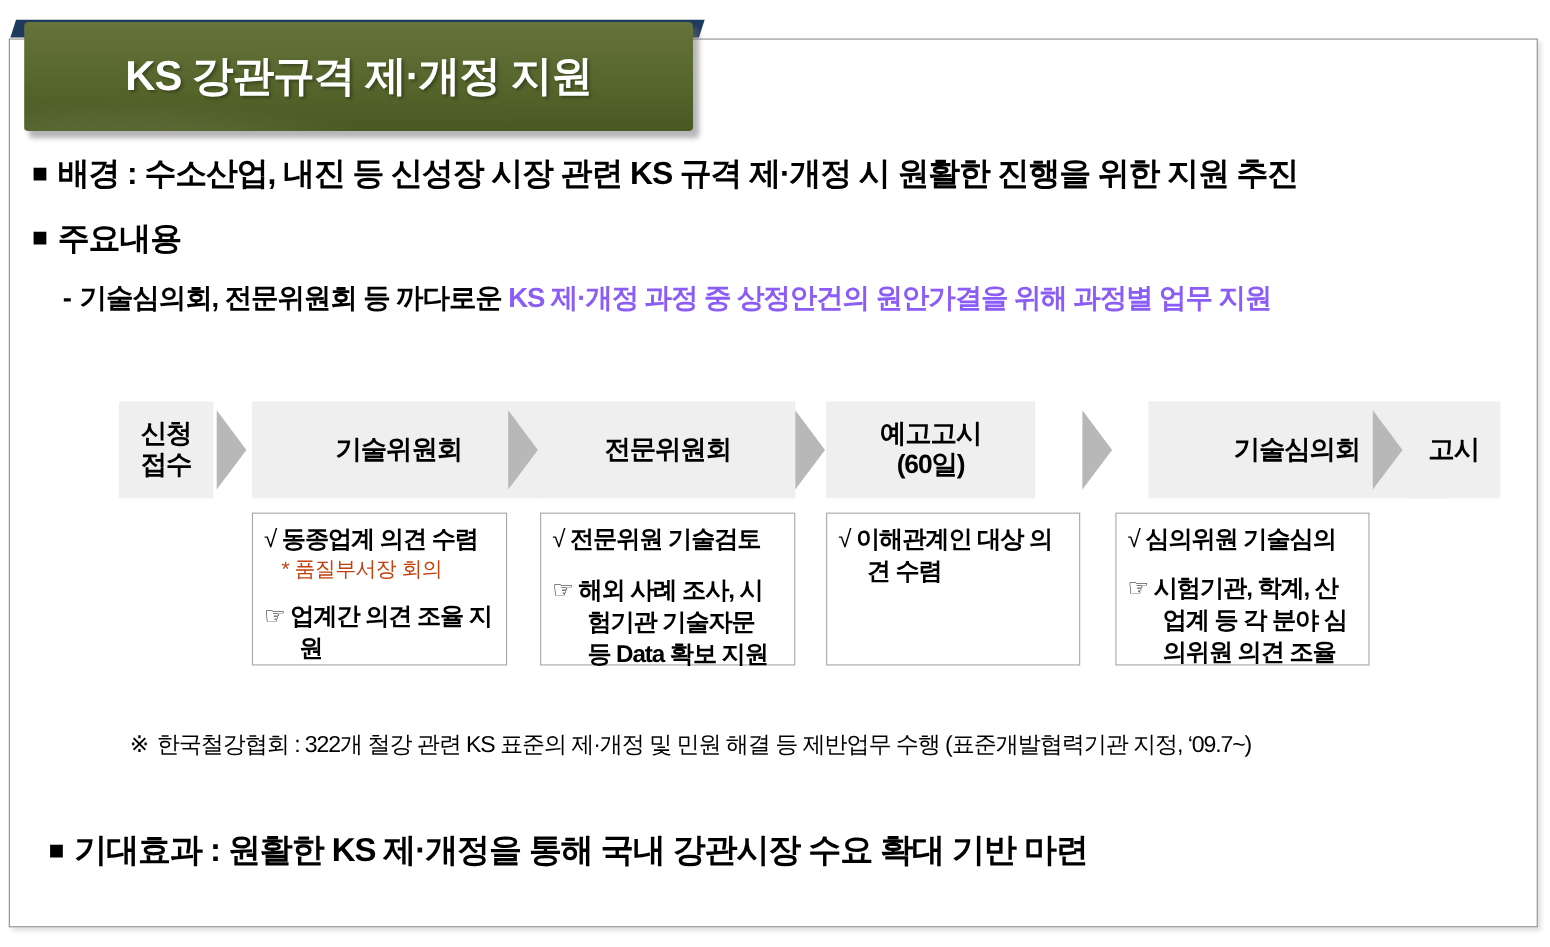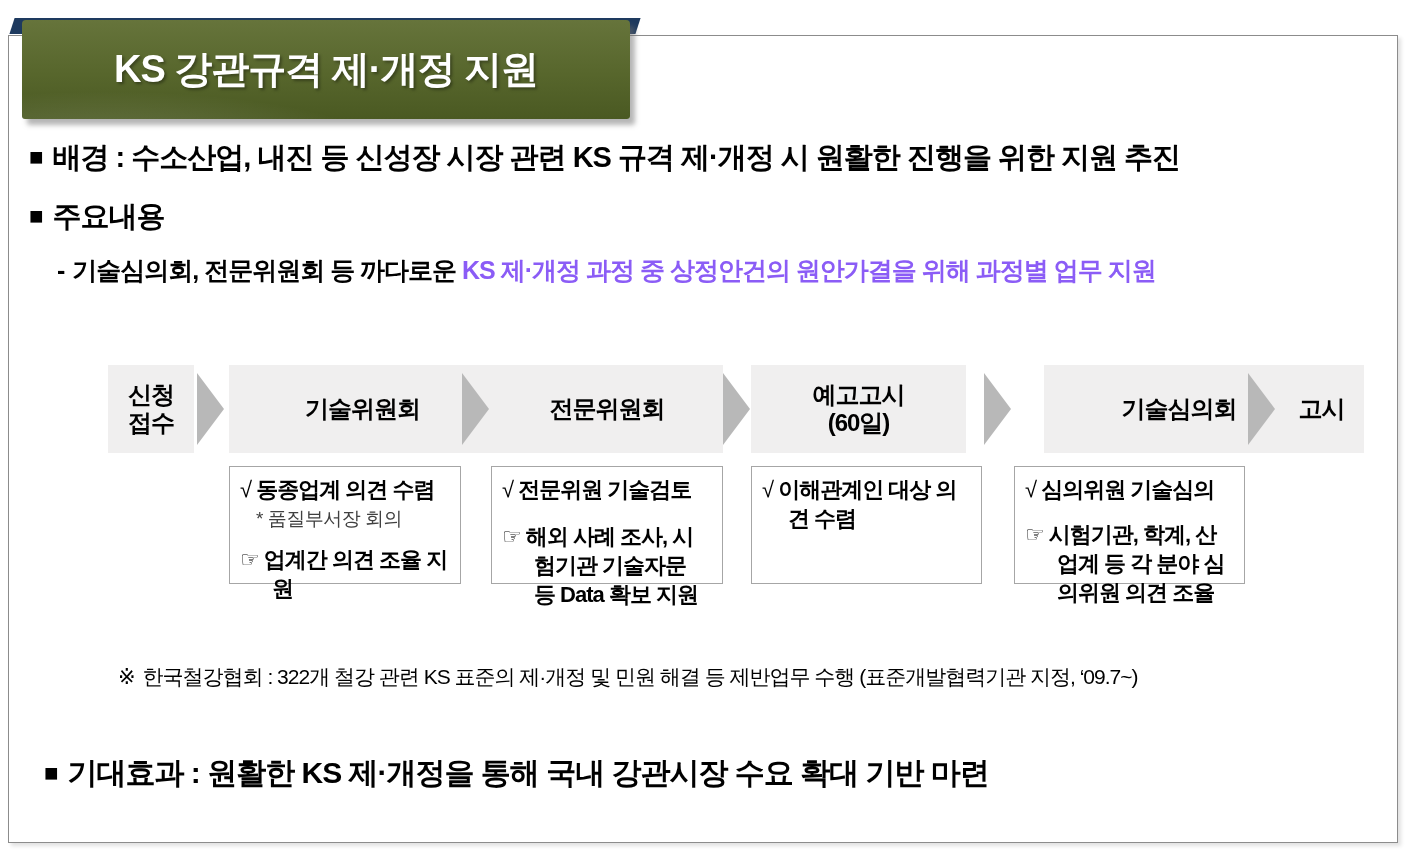--- a/index.html
+++ b/index.html
@@ -58,27 +58,27 @@
     white-space: pre-line; line-height: 1.15;
   }
   .flow-arrow {
     position: absolute; top: 373px; width: 0; height: 0;
     border-top: 36px solid transparent; border-bottom: 36px solid transparent;
     border-left: 27px solid #b8b8b8;
   }
 
   
   .detail-box {
-    position: absolute; top: 466px; height: 118px; background: #fff;
+    position: absolute; top: 466px; height: 139px; background: #fff;
     border: 1px solid #a6a6a6; padding: 8px 10px;
   }
   .dline { font-size: 22px; font-weight: 700; letter-spacing: -1px; line-height: 1.32; }
   .dline .mk { font-weight: 400; }
   .dline.hang { padding-left: 32px; text-indent: -32px; margin-top: 14px; }
-  .dline.star { font-size: 19px; font-weight: 400; color: #404040; margin-left: 16px; margin-top: 2px; letter-spacing: -0.5px; }
+  .dline.star { font-size: 19px; font-weight: 400; color: #c2410c; margin-left: 16px; margin-top: 2px; letter-spacing: -0.5px; }
 
   
   .note { position: absolute; left: 118px; top: 663px; font-size: 21px; font-weight: 400; letter-spacing: -1px; white-space: nowrap; }
   .note .mk-ref { margin-right: 8px; }
 
   .bottom-bullet { left: 44px; top: 753px; font-size: 30px; }
 </style>
 </head>
 <body>
 
@@ -102,21 +102,21 @@
 
   <div class="sub-bullet" style="left:57px; top:254px;">
     <span class="mk-dash">-</span><span>기술심의회, 전문위원회 등 까다로운 </span><span class="blue">KS 제·개정 과정 중 상정안건의 원안가결을 위해 과정별 업무 지원</span>
   </div>
 
 
   <div class="flow-step" style="left:108px; width:86px;">신청
 접수</div>
   <div class="flow-step" style="left:229px; width:267px;">기술위원회</div>
   <div class="flow-step" style="left:491px; width:232px;">전문위원회</div>
-  <div class="flow-step" style="left:751px; width:215px;">예고고시
+  <div class="flow-step" style="left:751px; width:190px;">예고고시
 (60일)</div>
   <div class="flow-step" style="left:1044px; width:270px;">기술심의회</div>
   <div class="flow-step" style="left:1279px; width:85px;">고시</div>
 
   <div class="flow-arrow" style="left:197px;"></div>
   <div class="flow-arrow" style="left:462px;"></div>
   <div class="flow-arrow" style="left:723px;"></div>
   <div class="flow-arrow" style="left:984px;"></div>
   <div class="flow-arrow" style="left:1248px;"></div>
 

